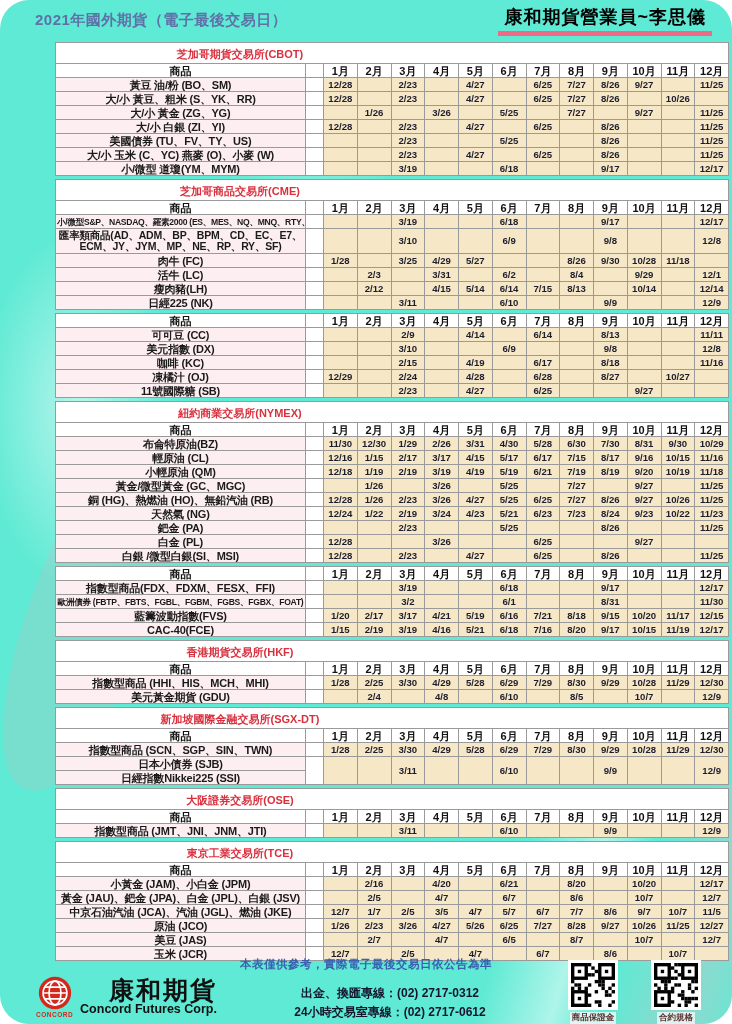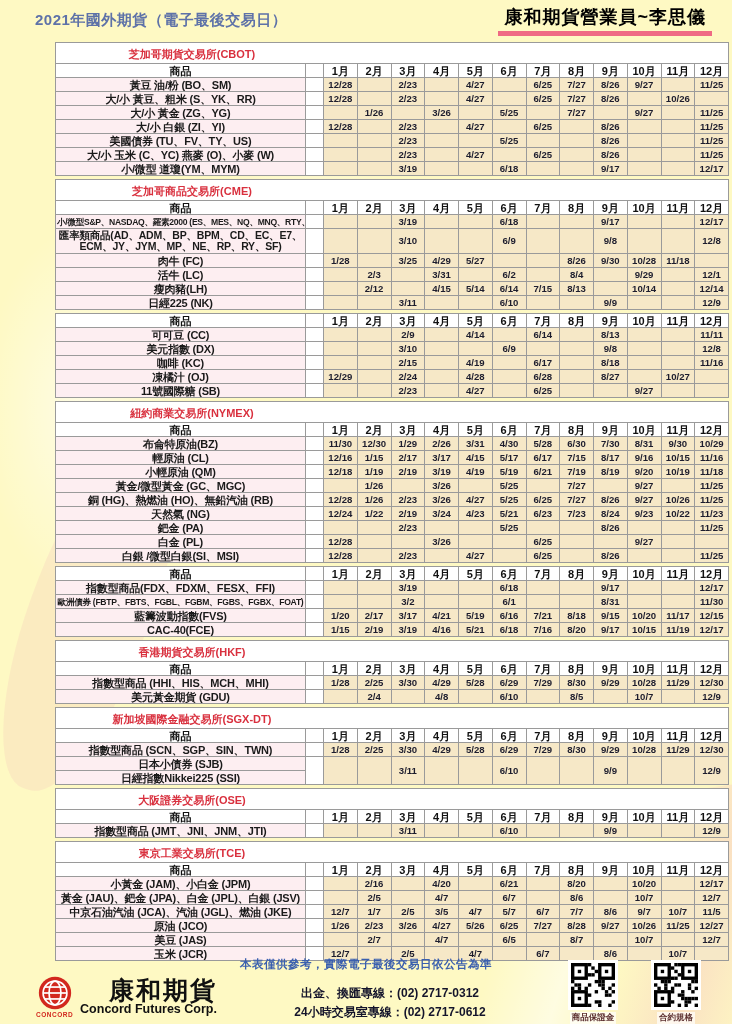--- a/index.html
+++ b/index.html
@@ -1,17 +1,17 @@
 <!DOCTYPE html>
 <html><head>
 <meta charset="utf-8">
 <style>
   html,body{margin:0;padding:0;}
-  .page{position:relative;width:732px;height:1024px;background:#fef9c3;overflow:hidden;
-        font-family:"Liberation Sans","DejaVu Sans",sans-serif;}
+  .page{position:relative;width:732px;height:1024px;background:#5eead4;overflow:hidden;
+        font-family:"Liberation Sans","DejaVu Sans",sans-serif;border-radius:29px;}
   
   .wm{position:absolute;pointer-events:none;}
   .wm1{left:-60px;top:150px;width:280px;height:520px;border-radius:50%;
        background:radial-gradient(closest-side,rgba(255,255,255,.55),rgba(255,255,255,0) 70%);}
   .wm2{left:30px;top:420px;width:120px;height:380px;border-radius:60% 40% 55% 45%;
        background:rgba(240,170,185,.18);transform:rotate(18deg);}
   .wm3{right:-80px;bottom:-40px;width:420px;height:260px;
        background:linear-gradient(115deg,rgba(255,255,255,0) 30%,rgba(255,255,255,.5) 45%,rgba(255,255,255,0) 55%,rgba(243,180,193,.35) 70%,rgba(255,255,255,0) 85%);
        transform:rotate(-8deg);}
   .wm4{left:180px;top:40px;width:260px;height:200px;border-radius:50%;
@@ -19,21 +19,21 @@
 
   .title{position:absolute;left:35px;top:11px;font-size:15px;font-weight:bold;color:#5e72a8;letter-spacing:.5px;}
   .agent{position:absolute;right:20px;top:5px;font-size:18px;font-weight:bold;color:#000;
          padding:0 6px 2px 6px;border-bottom:5px solid #ef6a84;letter-spacing:1px;}
 
   #tables{position:absolute;left:55px;top:42px;width:673px;}
   table.cal{border-collapse:collapse;table-layout:fixed;width:673px;margin-bottom:3px;background:transparent;}
   table.cal td{border:1px solid #9a9a9a;overflow:hidden;}
   td.sec-title{background:#fff;height:13px;}
   td.sec-title span{display:inline-block;width:270px;text-align:center;color:#d9303e;
-                    font-size:11px;font-weight:bold;line-height:12px;white-space:nowrap;}
+                    font-size:11px;font-weight:bold;line-height:12px;white-space:nowrap;padding-left:48px;}
   td.prod-h,td.month-h{background:#fff;text-align:center;font-size:11px;font-weight:bold;
                        color:#111;height:13px;line-height:12px;padding:0;}
   td.prod{background:#fdeef1;text-align:center;font-size:11px;font-weight:600;color:#1a1a1a;
           height:12px;line-height:12px;padding:.5px 1px;white-space:nowrap;letter-spacing:-.2px;}
   td.prod.small{font-size:8.6px;letter-spacing:-.3px;}
   td.prod.wrap{white-space:normal;font-size:10.5px;line-height:11.5px;}
   tr.tall td{height:23px;}
   td.spacer{background:#fff;padding:0;}
   td.date{background:#f6e8c7;text-align:center;font-size:9.6px;font-weight:bold;color:#1d1d2e;
           height:12px;line-height:12px;padding:.5px 0;white-space:nowrap;}

